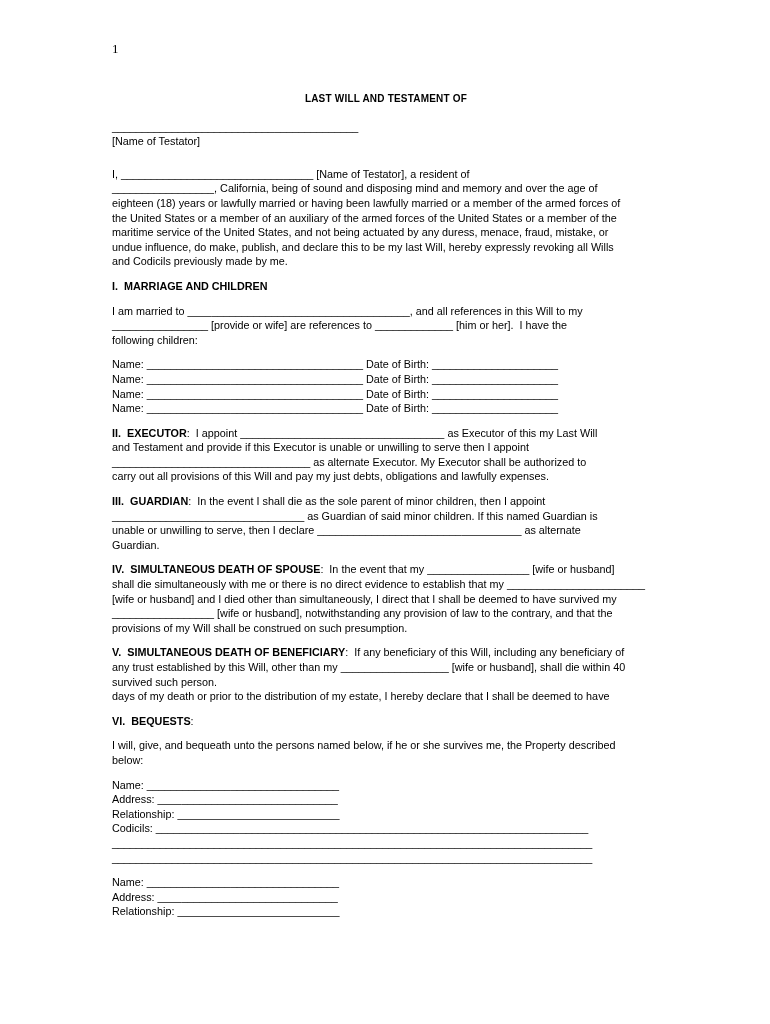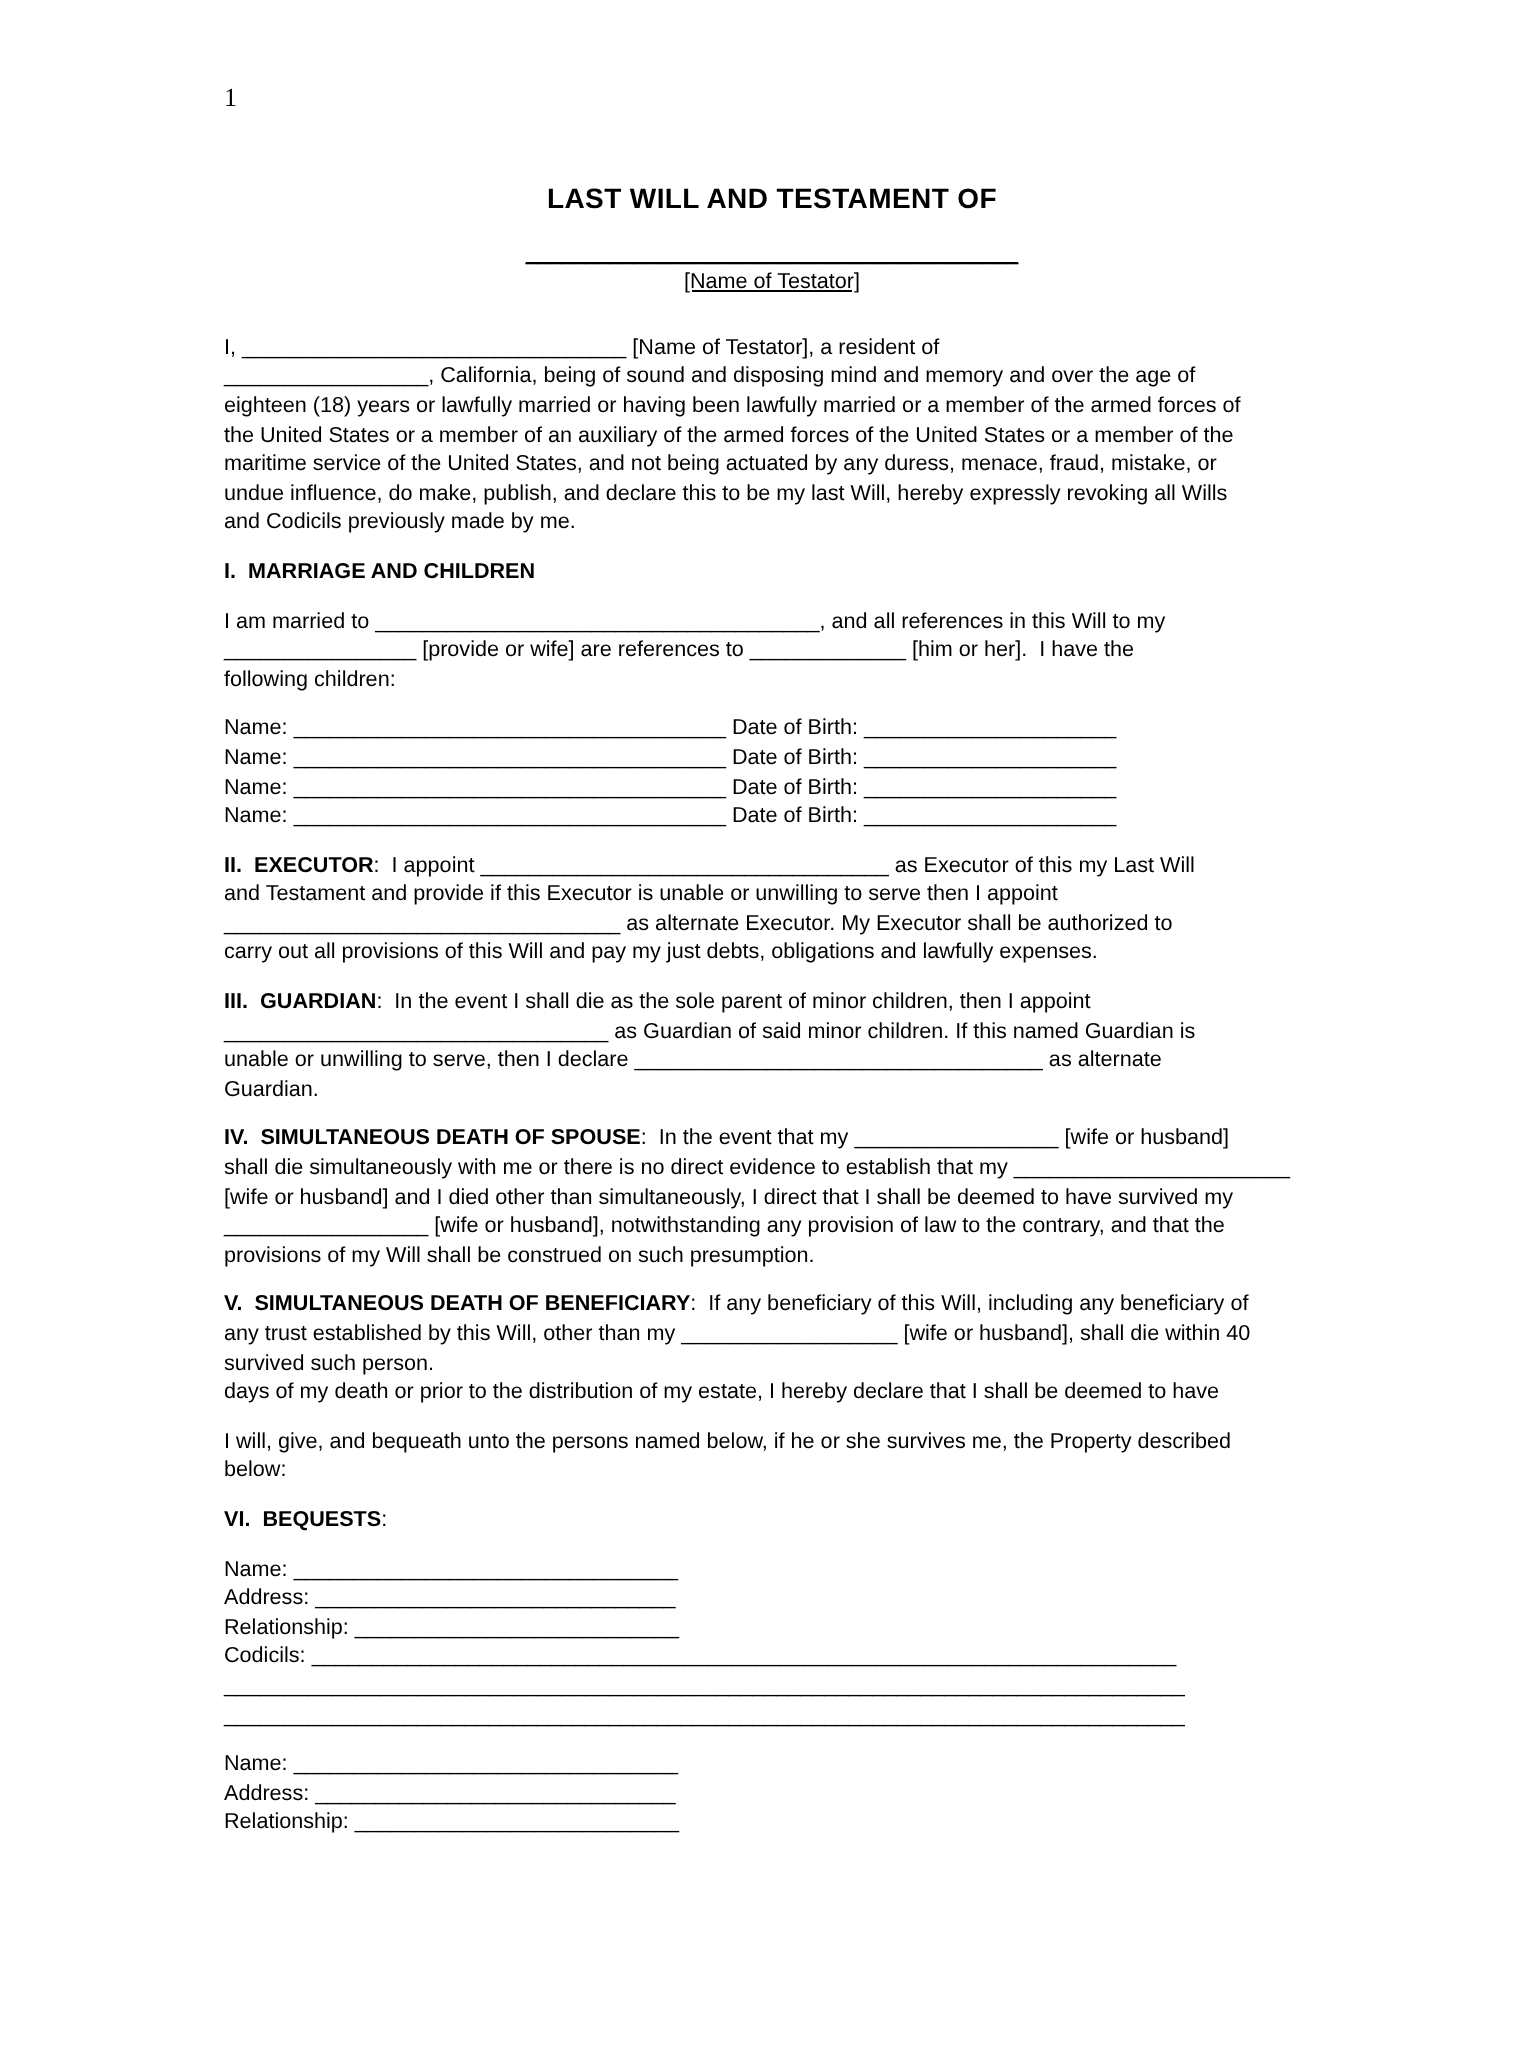--- a/index.html
+++ b/index.html
@@ -21,39 +21,38 @@
   }
   .page-number {
     font-family: "Liberation Serif", "DejaVu Serif", serif;
     font-size: 13px;
     line-height: 18px;
     margin-bottom: 34px;
   }
   .doc-title {
     text-align: center;
     font-weight: bold;
-    font-size: 14px;
+    font-size: 10px;
     line-height: 14.6px;
     letter-spacing: 0.2px;
     margin-bottom: 13px;
   }
   .block {
     margin-bottom: 10px;
   }
   #doc-blocks .block:first-child {
     margin-bottom: 18px;
   }
   .line {
     line-height: 14.6px;
     height: 14.6px;
     white-space: pre;
   }
   .line.c {
-    text-align: center;
-    text-decoration: underline;
+    text-align: left;
   }
   .bold {
     font-weight: bold;
     text-align: center;
   }
 </style>
 </head>
 <body>
 
 <div class="page">
@@ -106,25 +105,25 @@
         <div class="line"><span>_________________</span><span> [wife or husband], notwithstanding any provision of law to the contrary, and that the</span></div>
         <div class="line"><span>provisions of my Will shall be construed on such presumption.</span></div>
       </div>
       <div class="block">
         <div class="line"><span class="bold">V.  SIMULTANEOUS DEATH OF BENEFICIARY</span><span>:  If any beneficiary of this Will, including any beneficiary of</span></div>
         <div class="line"><span>any trust established by this Will, other than my </span><span>__________________</span><span> [wife or husband], shall die within 40</span></div>
         <div class="line"><span>survived such person.</span></div>
         <div class="line"><span>days of my death or prior to the distribution of my estate, I hereby declare that I shall be deemed to have</span></div>
       </div>
       <div class="block">
+        <div class="line"><span class="bold">VI.  BEQUESTS</span><span>:</span></div>
+      </div>
+      <div class="block">
         <div class="line"><span>I will, give, and bequeath unto the persons named below, if he or she survives me, the Property described</span></div>
         <div class="line"><span>below:</span></div>
-      </div>
-      <div class="block">
-        <div class="line"><span class="bold">VI.  BEQUESTS</span><span>:</span></div>
       </div>
       <div class="block">
         <div class="line"><span>Name: </span><span>________________________________</span></div>
         <div class="line"><span>Address: </span><span>______________________________</span></div>
         <div class="line"><span>Relationship: </span><span>___________________________</span></div>
         <div class="line"><span>Codicils: </span><span>________________________________________________________________________</span></div>
         <div class="line"><span>________________________________________________________________________________</span></div>
         <div class="line"><span>________________________________________________________________________________</span></div>
       </div>
       <div class="block">

